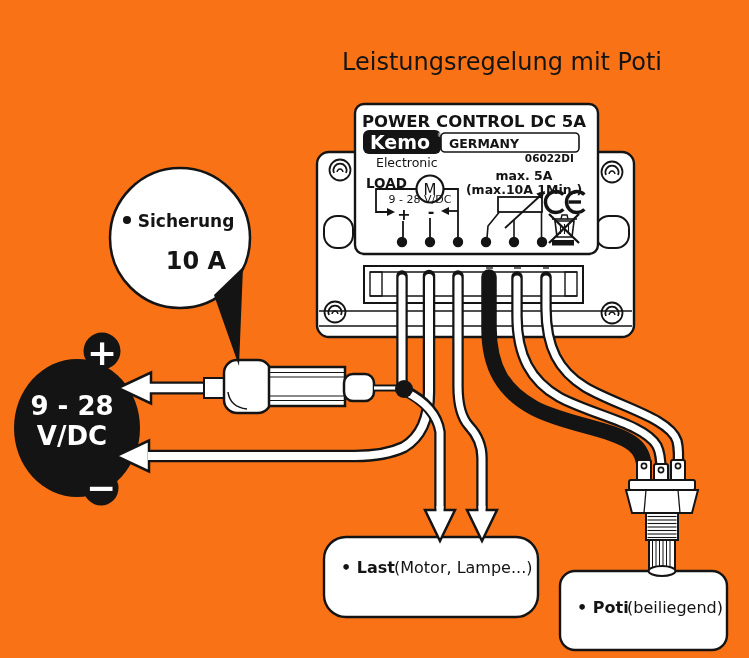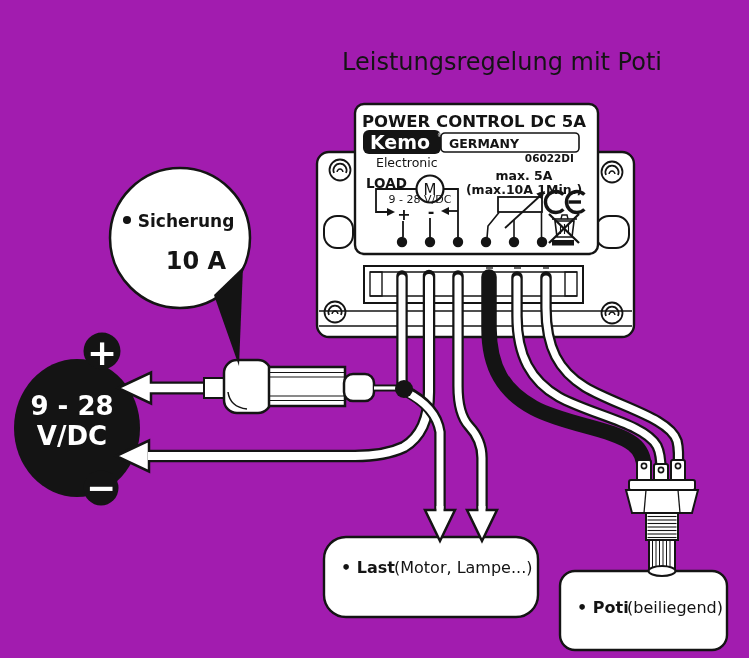--- a/index.html
+++ b/index.html
@@ -1,16 +1,16 @@
 <!DOCTYPE html>
 <html><head>
 <meta charset="utf-8">
 <style>
   html,body{margin:0;padding:0;background:#ffffff;}
-  #stage{position:relative;width:749px;height:658px;background:#a21caf;overflow:hidden;}
+  #stage{position:relative;width:749px;height:658px;background:#f97316;overflow:hidden;}
   svg{position:absolute;left:0;top:0;}
   text{font-family:"DejaVu Sans","Liberation Sans",sans-serif;fill:#141414;}
   .ln{stroke:#141414;fill:none;}
   .fw{fill:#ffffff;stroke:#141414;}
   .wb{stroke:#141414;fill:none;}
   .ww{stroke:#ffffff;fill:none;}
   .head{fill:#ffffff;stroke:#141414;stroke-width:2.5;stroke-linejoin:miter;}
   .blk{fill:#141414;stroke:none;}
   .wtx{fill:#ffffff;}
 </style>

